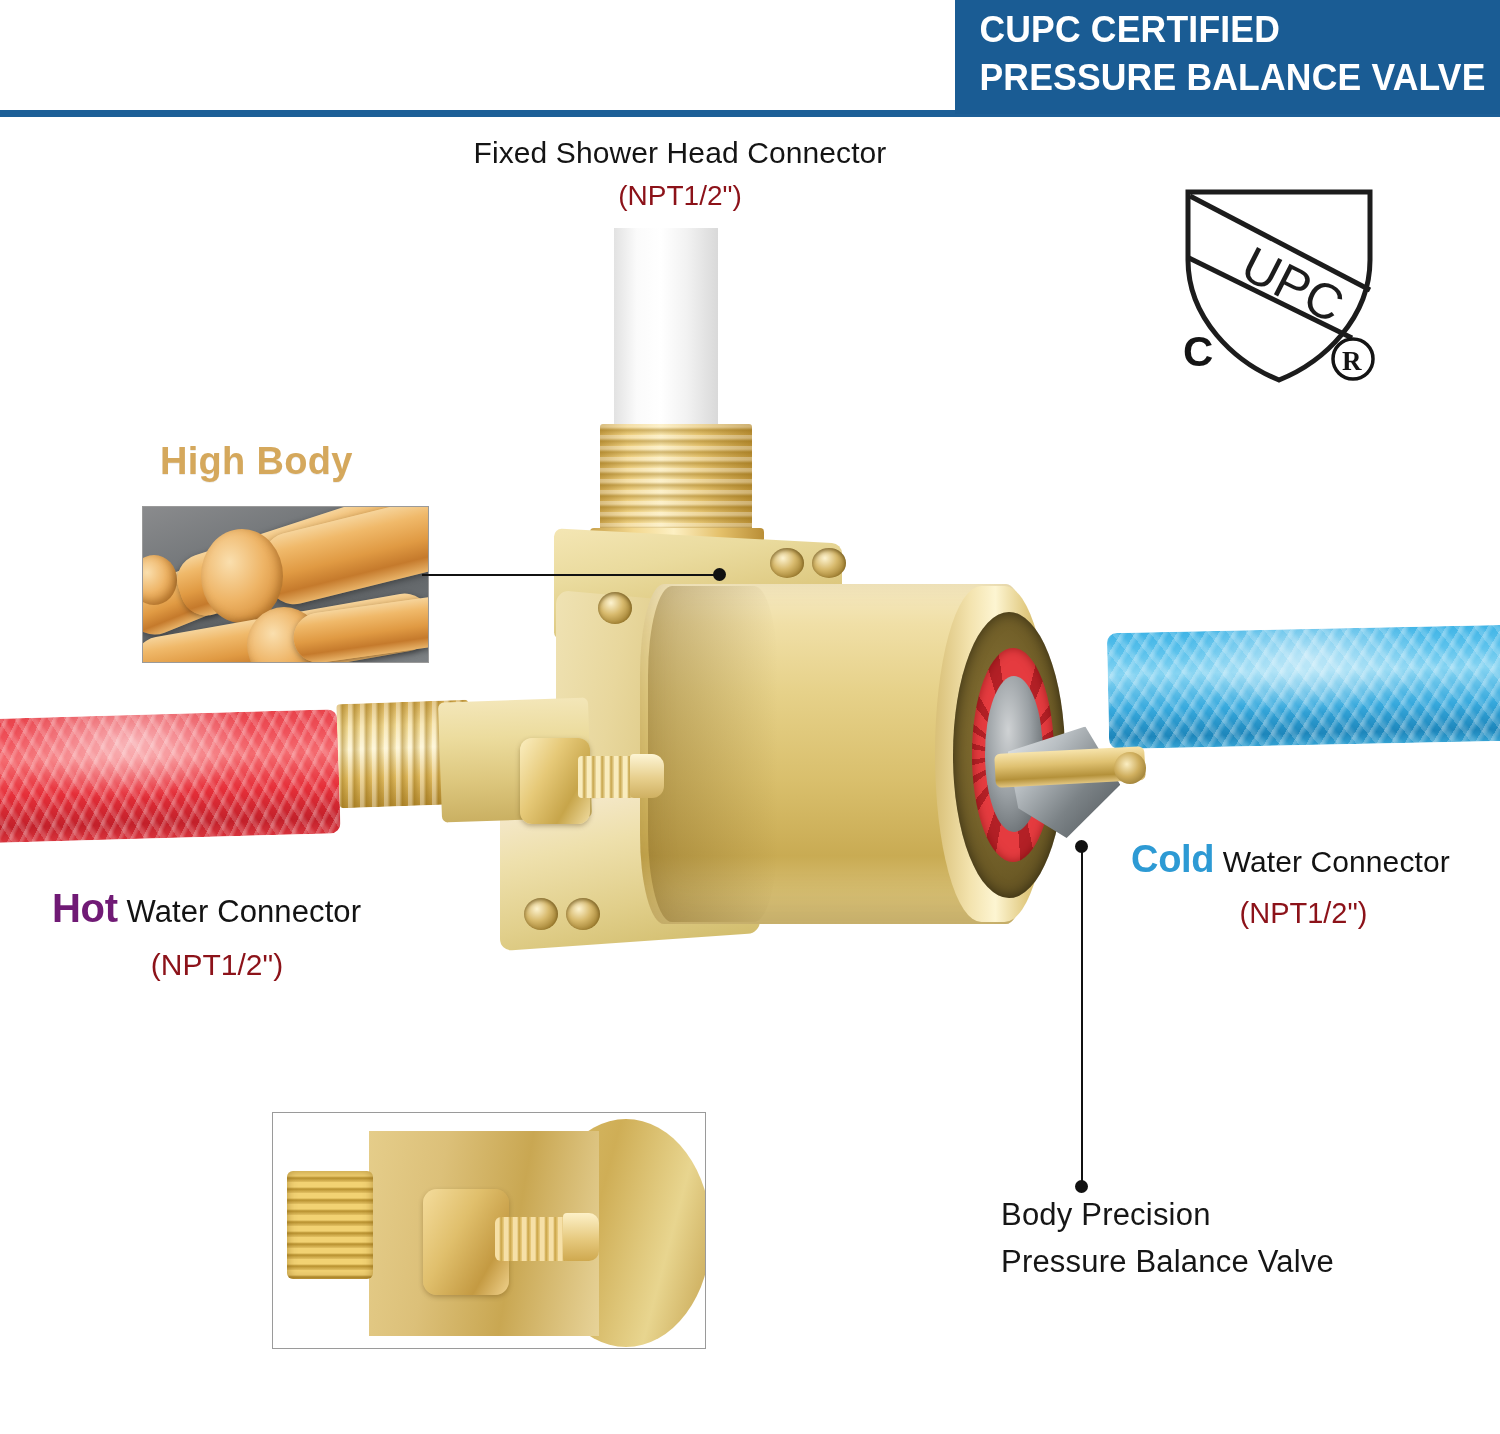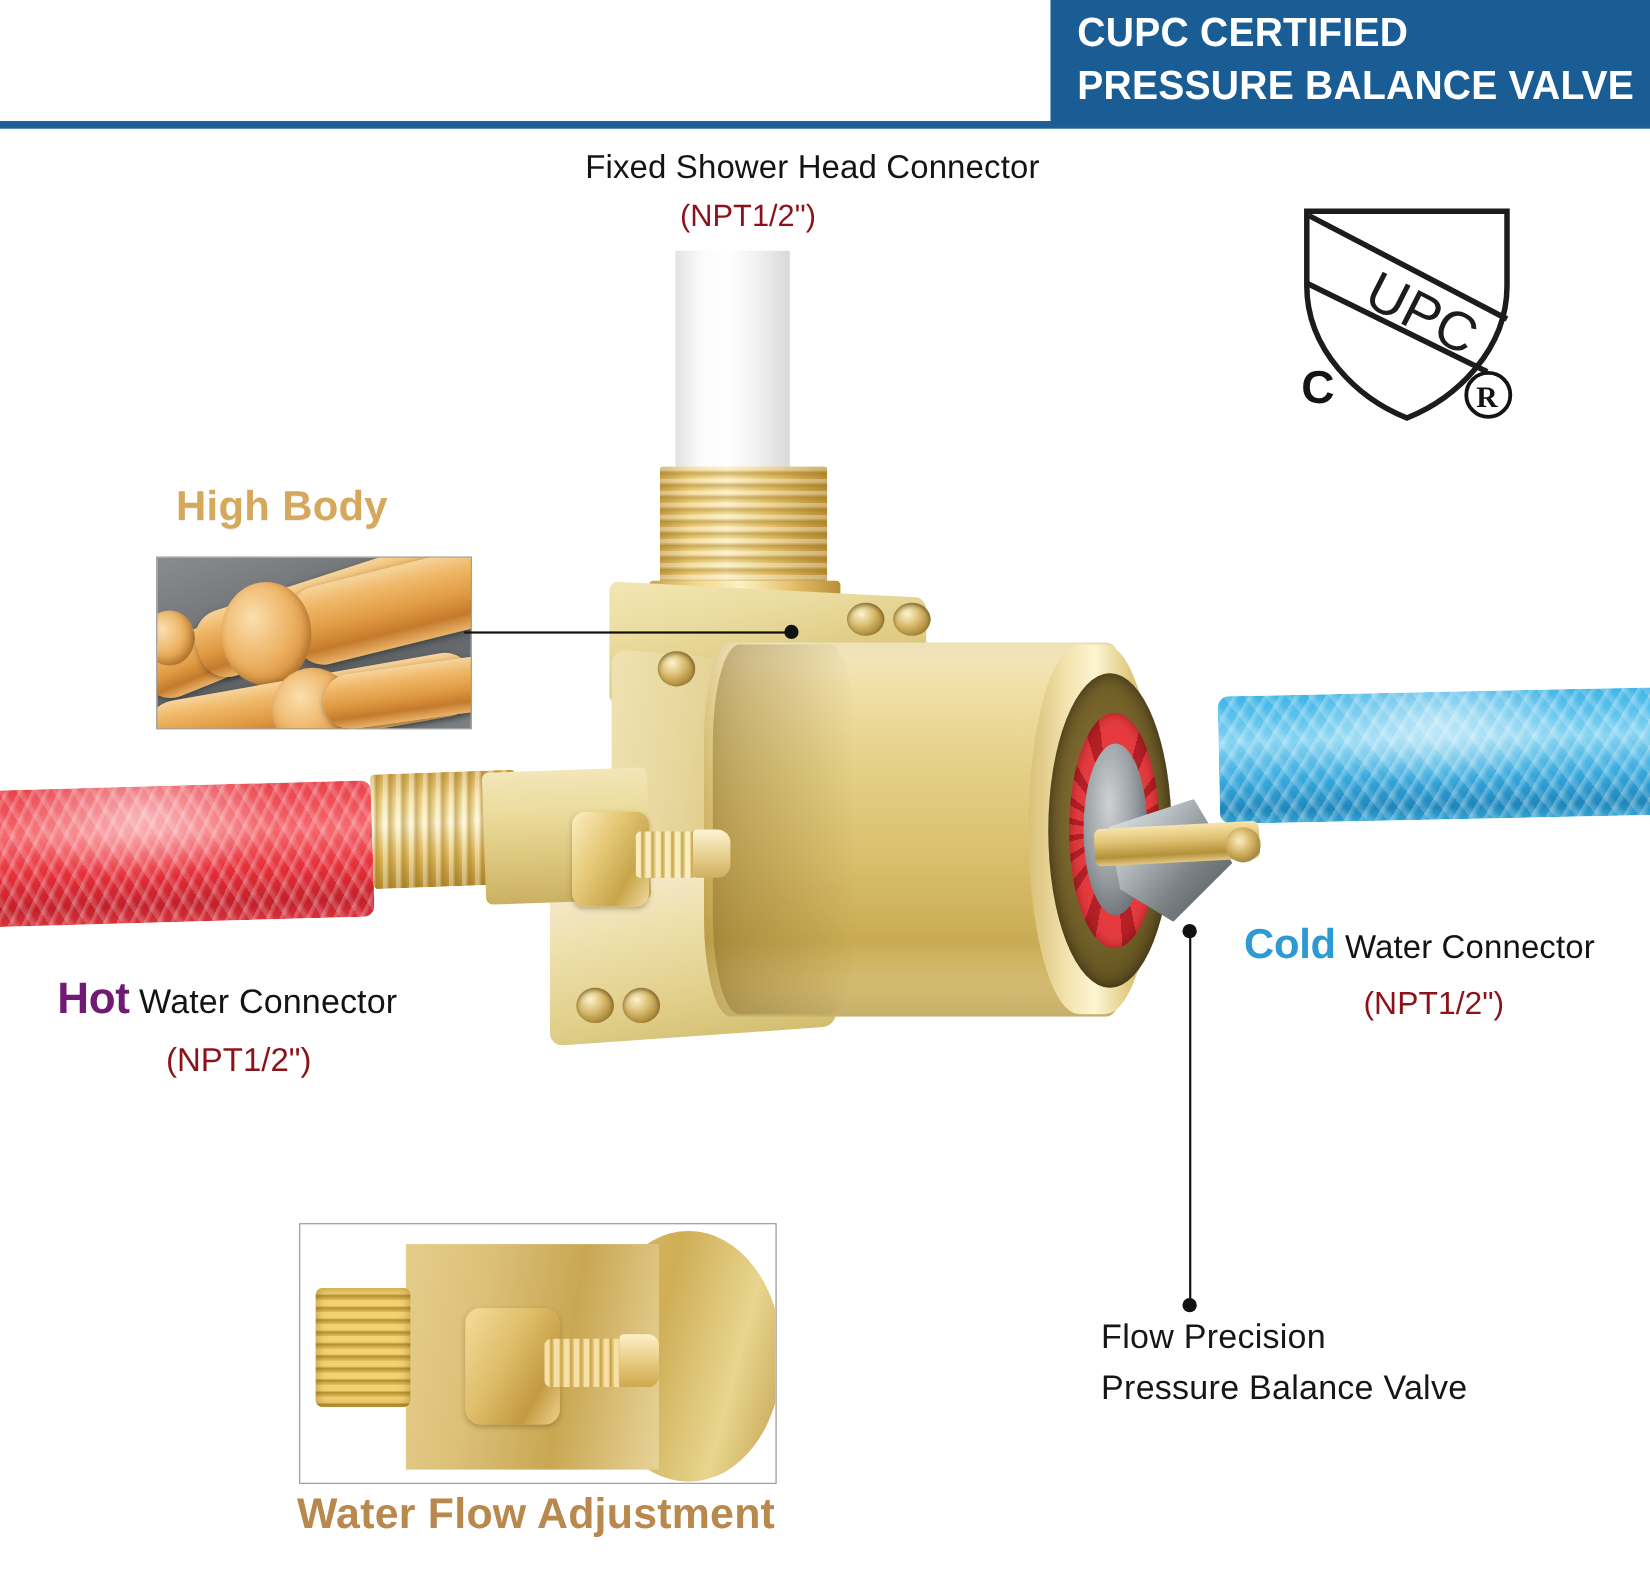--- a/index.html
+++ b/index.html
@@ -34,21 +34,21 @@
     letter-spacing:0.2px;
     white-space:nowrap;
     font-stretch:condensed;
     transform:scaleX(0.96);
     transform-origin:right center;
   }
 
   .title-top{
     position:absolute;left:415px;top:133px;width:530px;text-align:center;
   }
-  .title-top .t1{font-size:30px;color:#141414;display:block;line-height:40px;letter-spacing:0.1px;text-align:right;}
+  .title-top .t1{font-size:30px;color:#141414;display:block;line-height:40px;letter-spacing:0.1px;}
   .title-top .sub{font-size:28px;color:#8c1219;display:block;line-height:38px;margin-top:4px;}
 
   
   .hot-wrap{position:absolute;left:52px;top:885px;width:380px;}
   .hot-row{white-space:nowrap;line-height:46px;}
   .hot-strong{font-size:40px;font-weight:bold;color:#701a75;letter-spacing:-0.3px;}
   .hot-rest{font-size:31px;color:#131313;letter-spacing:0.1px;}
   .hot-sub{font-size:30px;color:#8c1219;text-align:center;width:330px;margin-top:4px;line-height:42px;}
 
   
@@ -387,29 +387,28 @@
     <div class="cold-row">
       <span class="cold-strong">Cold</span><span class="cold-rest"> Water Connector</span>
     </div>
     <div class="cold-sub">(NPT1/2")</div>
   </div>
 
   <div class="dot" style="left:1075px;top:840px;"></div>
   <div class="leader leader-v" style="left:1081px;top:846px;height:340px;"></div>
   <div class="dot" style="left:1075px;top:1180px;"></div>
   <div class="hp-wrap">
-    <div>Flow Precision</div>
+    <div>Body Precision</div>
     <div>Pressure Balance Valve</div>
   </div>
 
   <div class="inset inset-flow">
     <div class="flowimg">
       <div class="fa-disc"></div>
       <div class="fa-body"></div>
       <div class="fa-thread"></div>
       <div class="fa-nut"></div>
       <div class="fa-stem"></div>
       <div class="fa-tip"></div>
     </div>
   </div>
-  <div class="cap-flow">Water Flow Adjustment</div>
 
 </div>
 
 </body></html>

